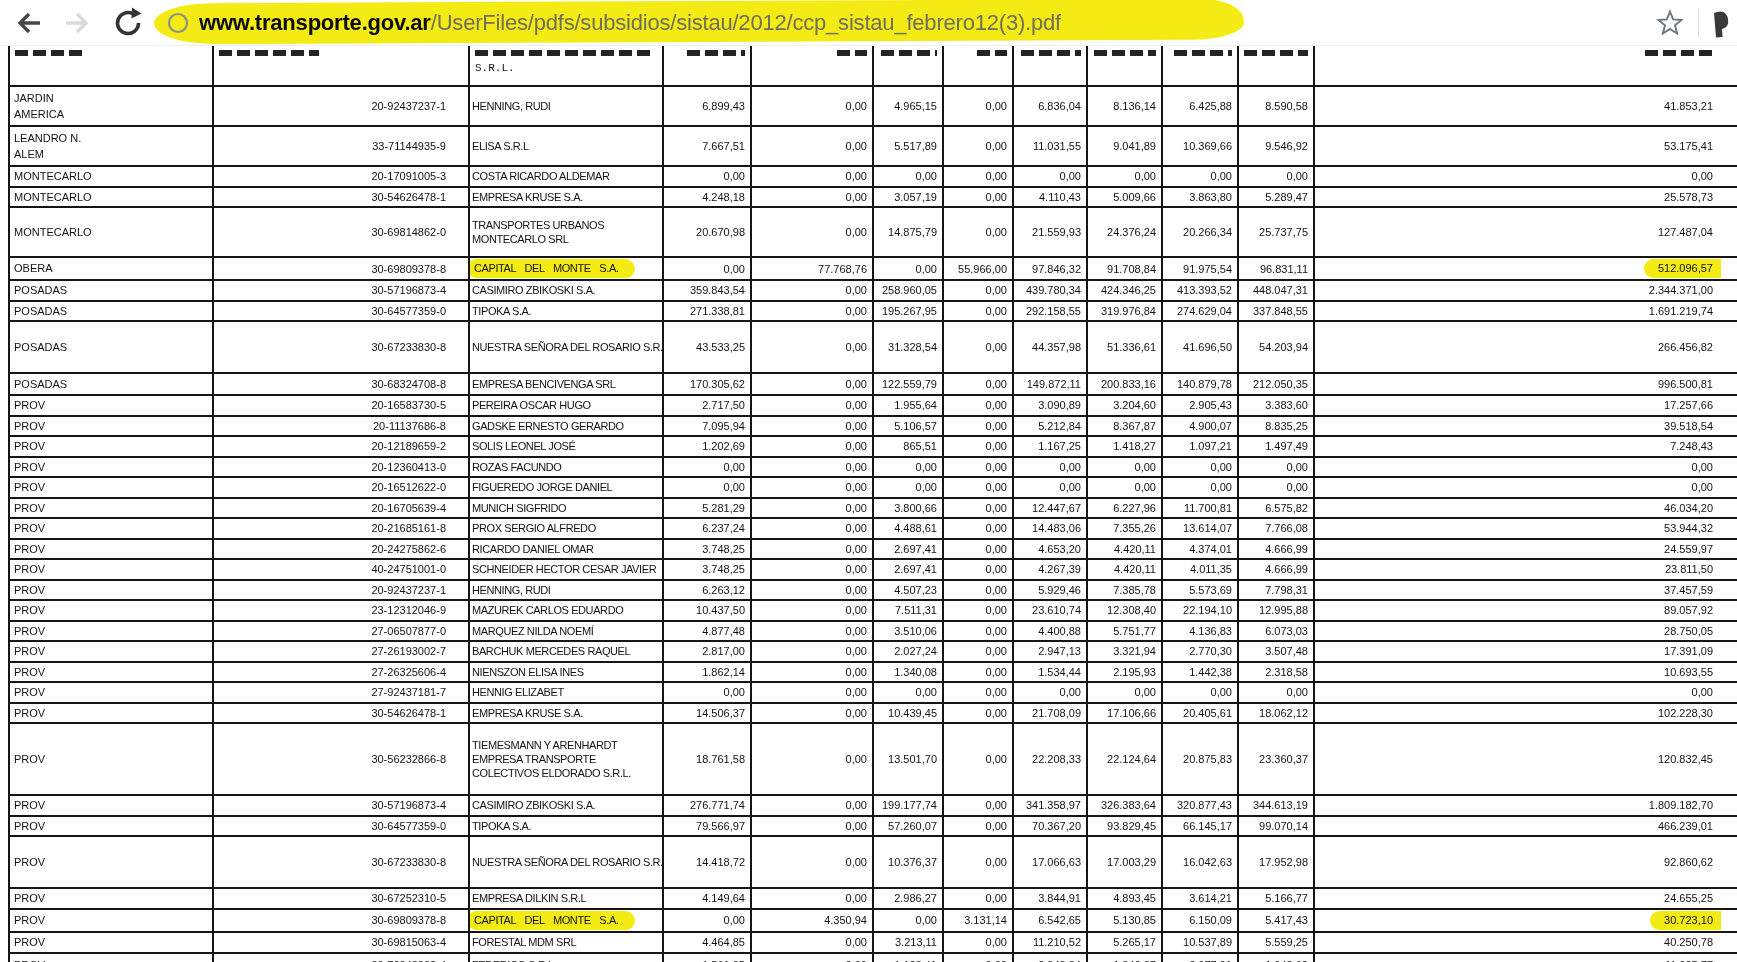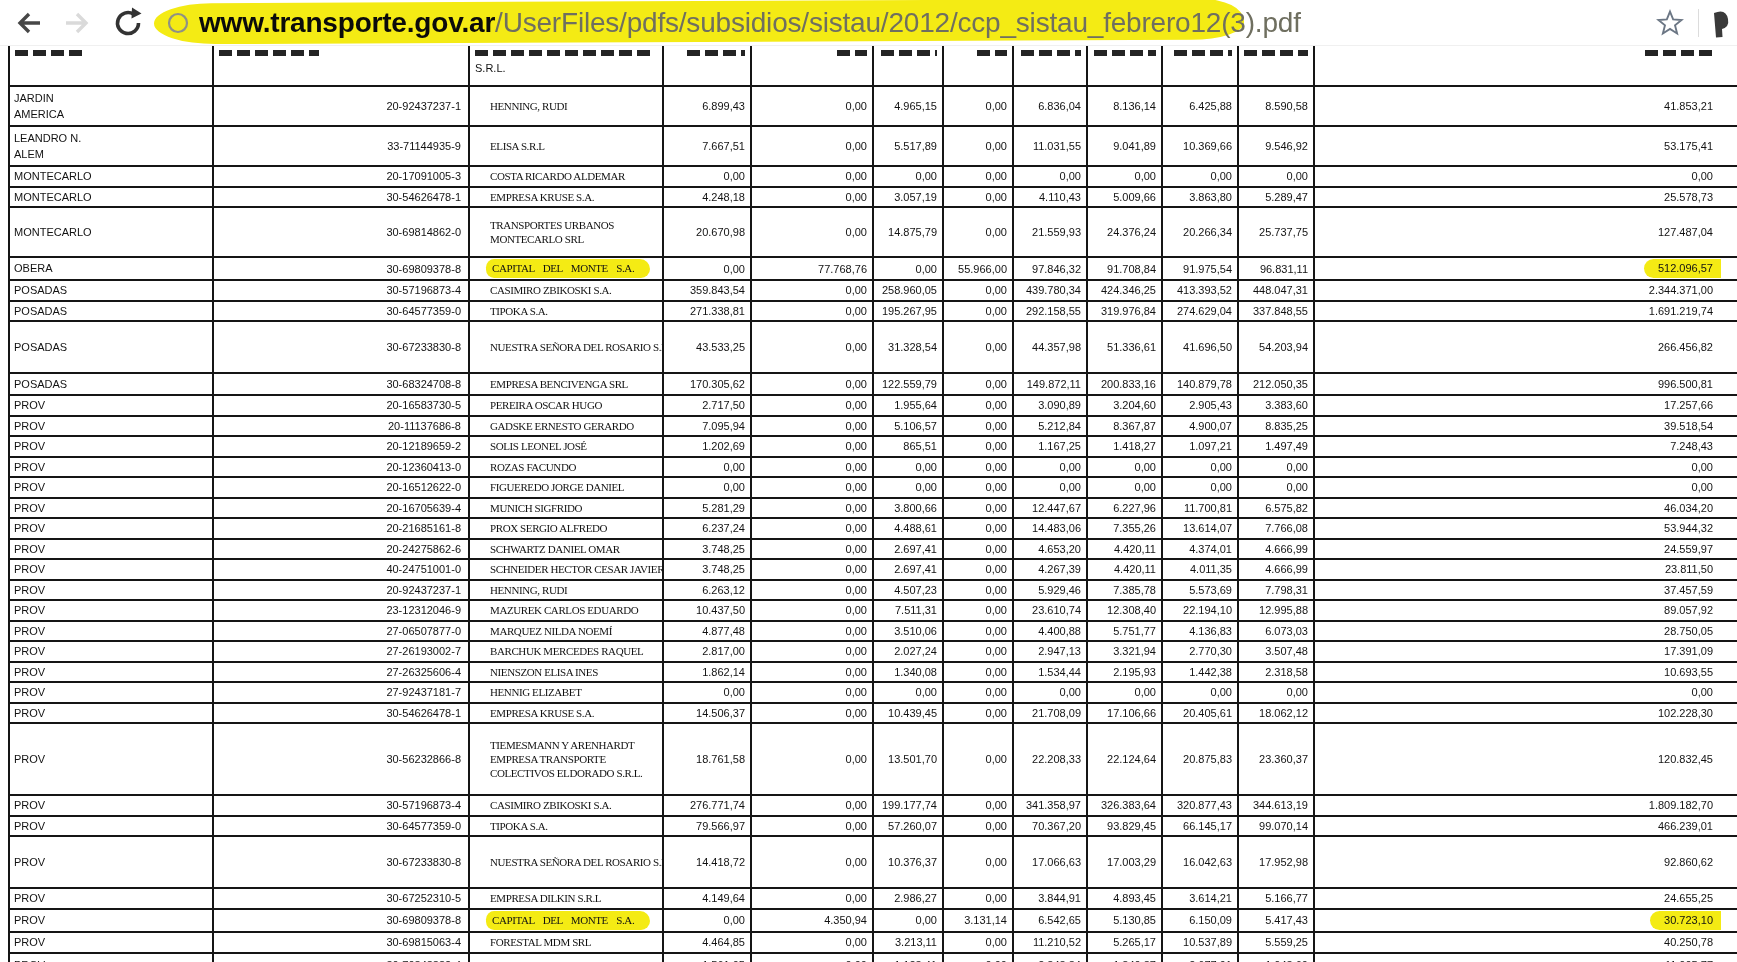--- a/index.html
+++ b/index.html
@@ -20,42 +20,42 @@
     position:relative;flex:1 1 auto;height:100%;
     display:flex;align-items:center;margin-left:22px;min-width:0;
   }
   .blob{
     position:absolute;left:-12px;top:1px;width:1090px;height:41px;
     background:#f4eb14;
     border-radius:60px 45px 55px 65px / 21px 23px 18px 22px;
     transform:rotate(-0.25deg);
   }
   .page-ico{position:relative;margin-right:9px;flex:0 0 auto;}
-  .url{position:relative;white-space:nowrap;font-size:28px;overflow:hidden;}
+  .url{position:relative;white-space:nowrap;font-size:22px;overflow:hidden;}
   .domain{color:#0b0b0b;font-weight:700;letter-spacing:-0.2px;}
   .path{color:#6f6f60;font-weight:400;letter-spacing:-0.2px;}
   .star{flex:0 0 auto;margin:0 14px 0 10px;}
   .vsep{flex:0 0 auto;width:1px;height:28px;background:#dcdcdc;}
   .menu-partial{flex:0 0 auto;margin-left:12px;}
   
   .pdf{position:relative;background:#fff;}
   table{border-collapse:collapse;table-layout:fixed;margin-left:8px;width:1729px;}
   td{
     border:2px solid #151515;padding:1px 5px;font-size:11px;color:#121212;
     overflow:hidden;vertical-align:middle;line-height:1.3;
   }
   tr:first-child td{border-top:none;}
   td.loc{padding-left:4px;}
   td.loc div{max-width:88px;line-height:1.5;}
-  td.cuit{text-align:right;white-space:nowrap;padding-right:7px;}
-  td.comp{padding-left:20px;letter-spacing:-0.4px;white-space:nowrap;font-family:Liberation Serif, serif;}
+  td.cuit{text-align:right;white-space:nowrap;padding-right:22px;}
+  td.comp{padding-left:2px;letter-spacing:-0.4px;white-space:nowrap;}
   td.comp.wrap{white-space:normal;}
   td.num{text-align:right;white-space:nowrap;padding-right:5px;}
   td.num.last{padding-right:24px;}
-  tr.clipped td{vertical-align:top;padding-top:3px;}
+  tr.clipped td{vertical-align:top;padding-top:3px;font-family:Liberation Mono, monospace;}
   .frag{
     height:6px;margin:1px 0 5px;
     background:repeating-linear-gradient(90deg,#242424 0 13px,rgba(0,0,0,0) 13px 18px);
   }
   .frag.r{margin-left:auto;}
   .hlc{
     background:#f4eb14;border-radius:9px 11px 10px 9px;
     padding:2px 16px 3px 6px;margin-left:-4px;word-spacing:6px;
     white-space:nowrap;display:inline-block;
   }
@@ -422,21 +422,21 @@
           <td class="num">7.355,26</td>
           <td class="num">13.614,07</td>
           <td class="num">7.766,08</td>
           <td class="num last">53.944,32</td>
         </tr>
         <tr style="height: 20px;">
           <td class="loc">
             <div>PROV</div>
           </td>
           <td class="cuit">20-24275862-6</td>
-          <td class="comp">SCHWARTZ DANIEL OMAR</td>
+          <td class="comp">RICARDO DANIEL OMAR</td>
           <td class="num">3.748,25</td>
           <td class="num">0,00</td>
           <td class="num">2.697,41</td>
           <td class="num">0,00</td>
           <td class="num">4.653,20</td>
           <td class="num">4.420,11</td>
           <td class="num">4.374,01</td>
           <td class="num">4.666,99</td>
           <td class="num last">24.559,97</td>
         </tr>

